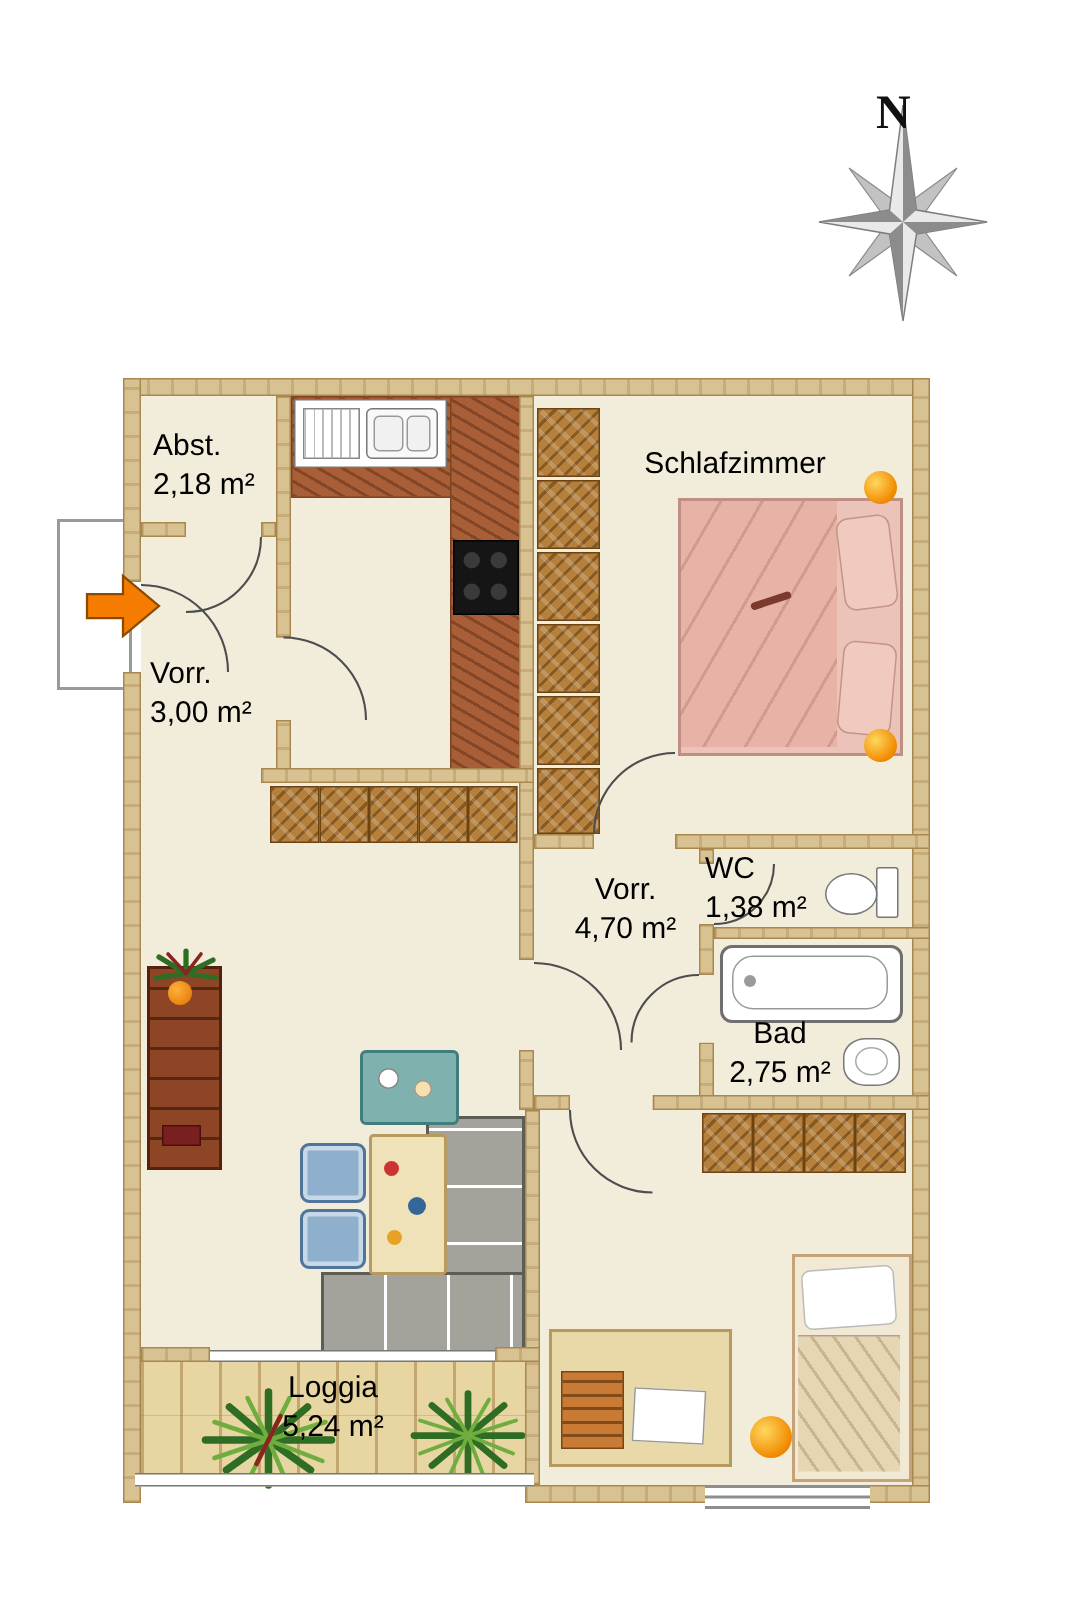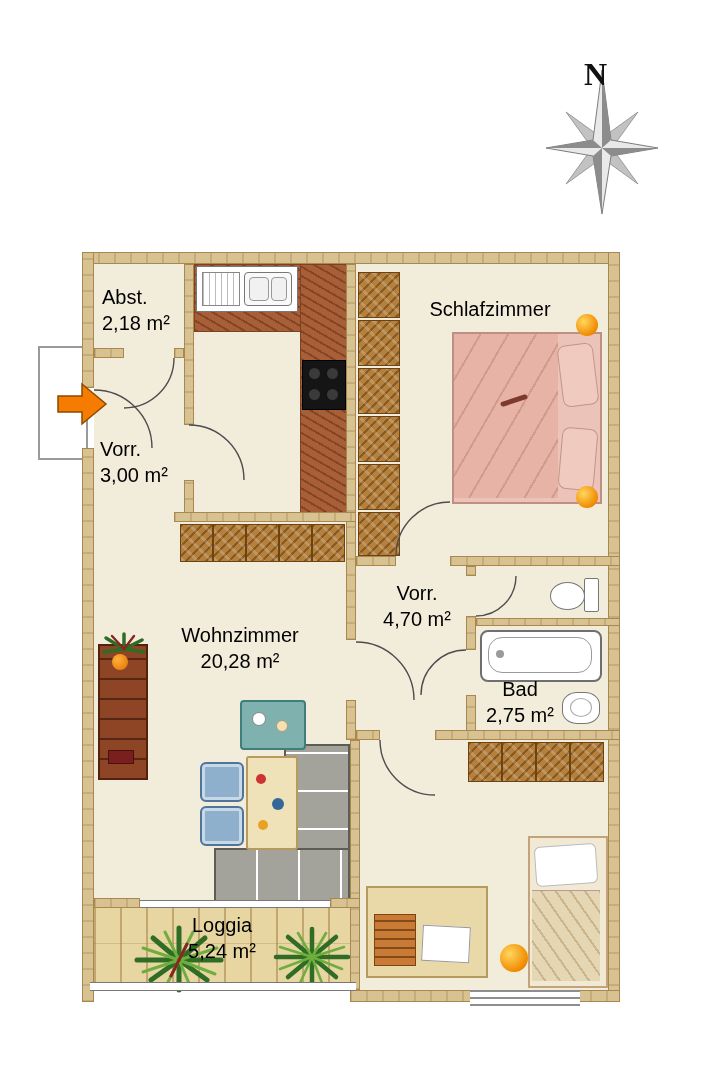--- a/index.html
+++ b/index.html
@@ -269,26 +269,26 @@
     <div>Schlafzimmer</div>
   </div>
   <div class="lbl" style="left:100px;top:436px;width:80px;">
     <div>Vorr.</div>
     <div>3,00 m²</div>
   </div>
   <div class="lbl c" style="left:372px;top:580px;width:90px;">
     <div>Vorr.</div>
     <div>4,70 m²</div>
   </div>
+  <div class="lbl" style="left:470px;top:566px;width:70px;">
+    <div>WC</div>
+    <div>1,38 m²</div>
+  </div>
   <div class="lbl c" style="left:478px;top:676px;width:84px;">
     <div>Bad</div>
     <div>2,75 m²</div>
   </div>
-  <div class="lbl c" style="left:175px;top:622px;width:130px;">
-    <div>Wohnzimmer</div>
-    <div>20,28 m²</div>
-  </div>
   <div class="lbl c" style="left:172px;top:912px;width:100px;">
     <div>Loggia</div>
     <div>5,24 m²</div>
   </div>
 
 </div>
 
 </body></html>

